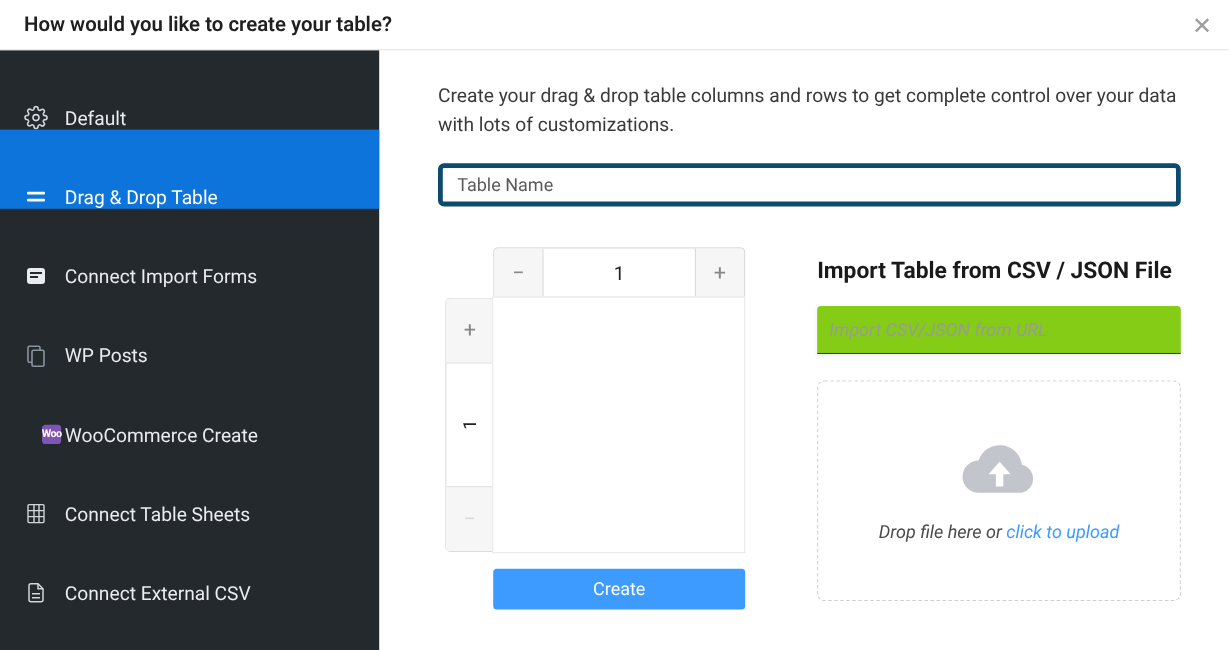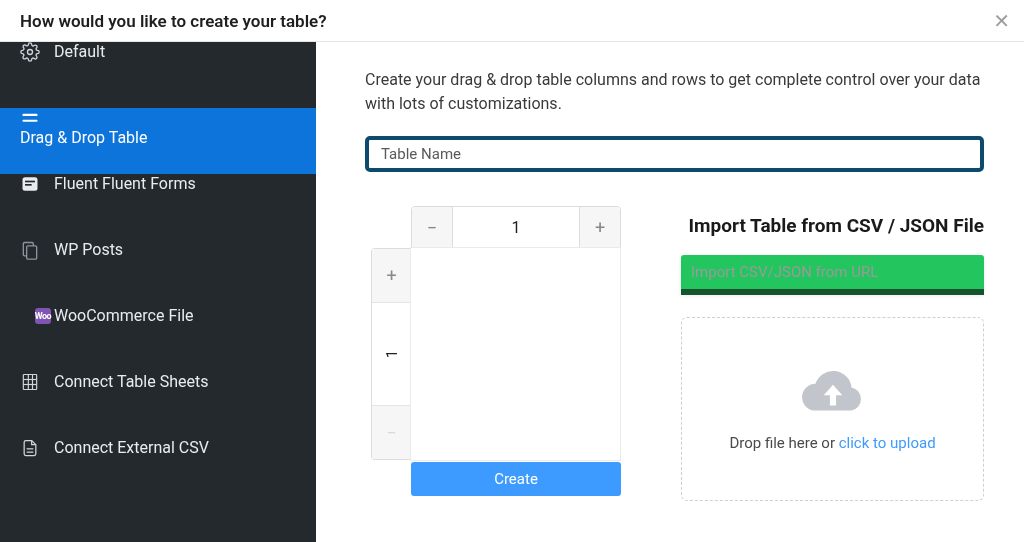--- a/index.html
+++ b/index.html
@@ -3,22 +3,22 @@
 <meta charset="utf-8">
 <style>
   * { box-sizing: border-box; margin: 0; padding: 0; font-family: -apple-system, BlinkMacSystemFont, "Segoe UI", Roboto, Helvetica, Arial, sans-serif; }
   html, body { width: 1024px; height: 542px; overflow: hidden; background: #fff; }
   .modal { width: 1024px; height: 542px; display: flex; flex-direction: column; }
   .header { height: 42px; display: flex; align-items: center; justify-content: space-between; padding: 0 14px 0 20px; border-bottom: 1px solid #e5e5e5; }
   .header-title { font-size: 17px; font-weight: 600; color: #1f1f1f; }
   .close-btn { font-size: 20px; color: #9e9e9e; cursor: pointer; background: none; border: none; line-height: 1; }
   .body { display: flex; flex: 1; min-height: 0; }
   .sidebar { width: 316px; background: #24292e; color: #d8dde2; display: flex; flex-direction: column; }
-  .side-item { display: flex; align-items: flex-start; height: 66px; padding: 0 20px; cursor: pointer; font-size: 16px; color: #e8ecef; }
-  .side-item.active { background: #0d74db; color: #fff; flex-direction: column; }
+  .side-item { display: flex; align-items: flex-end; height: 66px; padding: 0 20px; cursor: pointer; font-size: 16px; color: #e8ecef; }
+  .side-item.active { background: #0d74db; color: #fff; }
   .side-item .icon { width: 20px; height: 20px; margin-right: 14px; flex: 0 0 20px; display: flex; align-items: center; justify-content: center; }
   .side-item svg { width: 20px; height: 20px; }
   .side-item .label { white-space: nowrap; }
   .woo-badge { width: 22px; height: 16px; border-radius: 3px; background: #7f54b3; color: #fff; font-size: 9px; font-weight: 700; display: flex; align-items: center; justify-content: center; letter-spacing: -0.5px; margin-left: 26px; }
   .main { flex: 1; padding: 26px 40px 20px 38px; overflow: hidden; margin-left: 11px; }
   .intro { font-size: 16px; color: #3a3a3a; line-height: 1.5; margin-bottom: 20px; }
   .field-label { font-size: 16px; font-weight: 700; color: #1a1a1a; margin-bottom: 8px; }
   .title-input { width: 100%; height: 36px; border: 4px solid #0c4a6e; border-radius: 5px; padding: 0 12px; font-size: 15px; color: #333; margin-bottom: 34px; }
   .title-input::placeholder { color: #5a5a5a; }
   .two-col { display: flex; gap: 60px; }
@@ -28,26 +28,26 @@
   .grid-area { position: relative; width: 250px; }
   .col-stepper { position: absolute; left: 40px; top: 0; width: 210px; height: 42px; display: flex; border: 1px solid #dcdcdc; border-radius: 4px 4px 0 0; overflow: hidden; background: #fff; }
   .col-stepper .minus, .col-stepper .plus { width: 40px; background: #f6f6f6; display: flex; align-items: center; justify-content: center; color: #888; font-size: 18px; cursor: pointer; }
   .col-stepper .count { flex: 1; display: flex; align-items: center; justify-content: center; font-size: 16px; color: #222; border-left: 1px solid #dcdcdc; border-right: 1px solid #dcdcdc; }
   .row-stepper { position: absolute; left: 0; top: 42px; width: 40px; height: 212px; border: 1px solid #dcdcdc; border-right: none; border-radius: 4px 0 0 4px; background: #fff; display: flex; flex-direction: column; }
   .row-stepper .plus, .row-stepper .minus { height: 54px; background: #f6f6f6; display: flex; align-items: center; justify-content: center; font-size: 18px; color: #888; cursor: pointer; }
   .row-stepper .plus { border-bottom: 1px solid #e5e5e5; }
   .row-stepper .minus { border-top: 1px solid #e5e5e5; color: #d9d9d9; }
   .row-stepper .count { flex: 1; display: flex; align-items: center; justify-content: center; font-size: 15px; color: #222; transform: rotate(-90deg); }
   .grid-cell { position: absolute; left: 39px; top: 41px; width: 211px; height: 214px; border: 1px solid #eaeaea; background: #fff; }
-  .create-btn { position: absolute; top: 256px; left: 40px; width: 210px; height: 34px; background: #3d9bff; color: #fff; border: none; border-radius: 3px; font-size: 15px; cursor: pointer; }
+  .create-btn { position: absolute; top: 268px; left: 40px; width: 210px; height: 34px; background: #3d9bff; color: #fff; border: none; border-radius: 3px; font-size: 15px; cursor: pointer; }
 
-  .import-title { font-size: 19px; font-weight: 700; color: #1a1a1a; margin-top: 8px; margin-bottom: 18px; text-align: right; }
-  .url-input { width: 100%; height: 40px; border: none; border-bottom: 6px solid #14532d; padding: 0 10px; font-size: 15px; color: #333; box-shadow: 0 1px 4px rgba(0,0,0,0.08); border-radius: 3px 3px 0 0; margin-bottom: 22px; background: #22c55e; }
+  .import-title { font-size: 19px; font-weight: 700; color: #1a1a1a; margin-top: 8px; margin-bottom: 18px; }
+  .url-input { width: 100%; height: 40px; border: none; border-bottom: 1px solid #14532d; padding: 0 10px; font-size: 15px; color: #333; box-shadow: 0 1px 4px rgba(0,0,0,0.08); border-radius: 3px 3px 0 0; margin-bottom: 22px; background: #84cc16; font-style: italic; }
   .url-input::placeholder { color: #9a9a9a; }
-  .dropzone { width: 100%; height: 184px; border: 1px dashed #cfcfcf; border-radius: 6px; display: flex; flex-direction: column; align-items: center; justify-content: center; gap: 14px; padding: 12px; }
+  .dropzone { width: 100%; height: 184px; border: 1px dashed #cfcfcf; border-radius: 6px; display: flex; flex-direction: column; align-items: center; justify-content: center; gap: 14px; padding: 12px; font-style: italic; }
   .cloud-icon svg { width: 66px; height: 50px; }
   .drop-text { font-size: 15px; color: #4a4a4a; }
   .drop-link { color: #3d9bff; cursor: pointer; }
 </style>
 </head>
 <body>
 
 <div class="modal">
   <div class="header">
     <div class="header-title">How would you like to create your table?</div>
@@ -78,38 +78,38 @@
 
 
       <div class="side-item">
         <span class="icon">
           <svg viewBox="0 0 24 24" fill="#e8ecef">
               <rect x="3" y="4" width="18" height="16" rx="3"></rect>
               <rect x="6" y="8" width="12" height="2" fill="#24292e"></rect>
               <rect x="6" y="12" width="8" height="2" fill="#24292e"></rect>
             </svg>
         </span>
-        <span class="label">Fluent Fluent Forms</span>
+        <span class="label">Connect Import Forms</span>
       </div>
 
       <div class="side-item">
         <span class="icon">
           <svg viewBox="0 0 24 24" fill="none" stroke="#8b949e" stroke-width="1.6">
               <rect x="4" y="3" width="12" height="16" rx="1.5"></rect>
               <rect x="8" y="7" width="12" height="16" rx="1.5" fill="#24292e"></rect>
             </svg>
         </span>
         <span class="label">WP Posts</span>
       </div>
 
       <div class="side-item">
         <span class="icon">
           <span class="woo-badge">Woo</span>
         </span>
-        <span class="label">WooCommerce File</span>
+        <span class="label">WooCommerce Create</span>
       </div>
 
       <div class="side-item">
         <span class="icon">
           <svg viewBox="0 0 24 24" fill="none" stroke="#cfd6dc" stroke-width="1.4">
               <rect x="4" y="3" width="16" height="18" rx="1"></rect>
               <line x1="4" y1="9" x2="20" y2="9"></line>
               <line x1="4" y1="15" x2="20" y2="15"></line>
               <line x1="10" y1="3" x2="10" y2="21"></line>
               <line x1="15" y1="3" x2="15" y2="21"></line>

